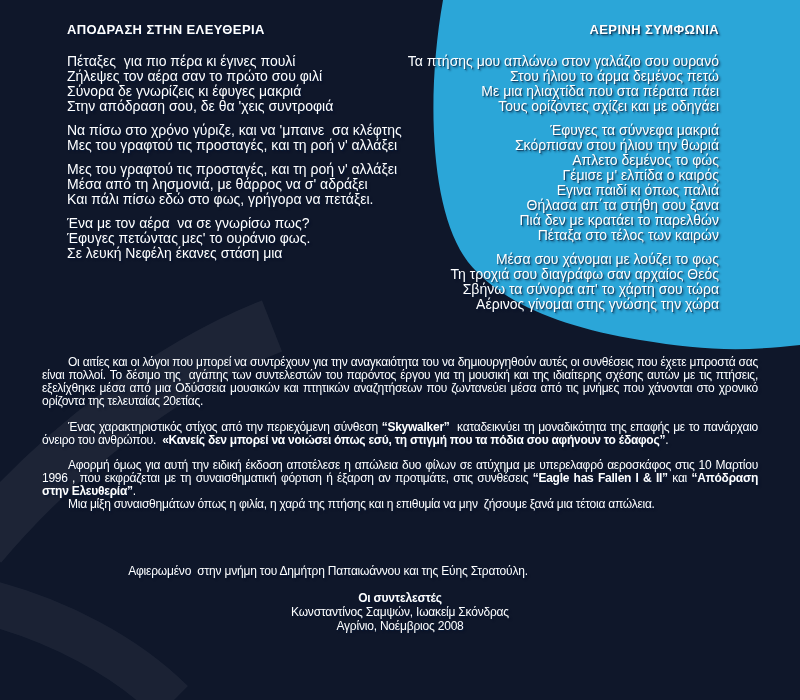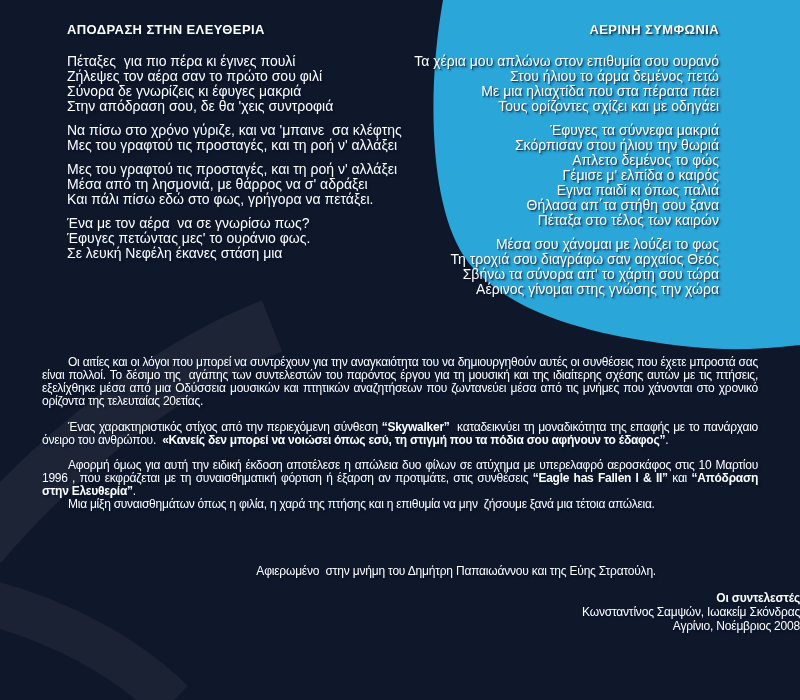--- a/index.html
+++ b/index.html
@@ -24,25 +24,25 @@
   #liner-notes{
     position:absolute;left:42px;top:356px;width:716px;
     font-size:12px;line-height:12.9px;letter-spacing:-0.25px;
     text-align:justify;
   }
   #liner-notes p{margin:0 0 13px 0;text-indent:26px;}
   #liner-notes p.cont{margin:0;}
   .bold{font-weight:bold;}
   #dedication{
     position:absolute;left:0;top:564px;width:656px;
-    text-align:right;font-size:12px;letter-spacing:-0.2px;
+    text-align:center;font-size:12px;letter-spacing:-0.2px;
   }
   #credits{
     position:absolute;left:0;top:592px;width:800px;
-    text-align:right;font-size:12px;line-height:13.8px;letter-spacing:-0.2px;
+    text-align:center;font-size:12px;line-height:13.8px;letter-spacing:-0.2px;
   }
   #credits .credits-heading{font-weight:bold;}
 </style>
 </head>
 <body>
 
 <div id="page">
 
   <svg id="bg-art" width="800" height="700" viewBox="0 0 800 700" aria-hidden="true">
     <path d="M443,0 L800,0 L800,345 C740,352 700,350 640,340 C560,327 500,302 468,262 C430,212 426,96 443,0 Z" fill="#2ba6d8"></path>
@@ -73,32 +73,33 @@
           <div class="line">Έφυγες πετώντας μες' το ουράνιο φως.</div>
           <div class="line">Σε λευκή Νεφέλη έκανες στάση μια</div>
         </div>
       </div>
   </div>
 
   <div id="song-right" class="song txt sh">
     <div class="song-title">ΑΕΡΙΝΗ ΣΥΜΦΩΝΙΑ</div>
     <div class="song-lyrics">
         <div class="stanza">
-          <div class="line">Τα χέρια μου απλώνω στον επιθυμία σου ουρανό</div>
+          <div class="line">Τα πτήσης μου απλώνω στον γαλάζιο σου ουρανό</div>
           <div class="line">Στου ήλιου το άρμα δεμένος πετώ</div>
           <div class="line">Με μια ηλιαχτίδα που στα πέρατα πάει</div>
           <div class="line">Τους ορίζοντες σχίζει και με οδηγάει</div>
         </div>
         <div class="stanza">
           <div class="line">Έφυγες τα σύννεφα μακριά</div>
           <div class="line">Σκόρπισαν στου ήλιου την θωριά</div>
           <div class="line">Απλετο δεμένος το φώς</div>
           <div class="line">Γέμισε μ' ελπίδα ο καιρός</div>
           <div class="line">Εγινα παιδί κι όπως παλιά</div>
           <div class="line">Θήλασα απ΄τα στήθη σου ξανα</div>
+          <div class="line">Πιά δεν με κρατάει το παρελθών</div>
           <div class="line">Πέταξα στο τέλος των καιρών</div>
         </div>
         <div class="stanza">
           <div class="line">Μέσα σου χάνομαι με λούζει το φως</div>
           <div class="line">Τη τροχιά σου διαγράφω σαν αρχαίος Θεός</div>
           <div class="line">Σβήνω τα σύνορα απ' το χάρτη σου τώρα</div>
           <div class="line">Αέρινος γίνομαι στης γνώσης την χώρα</div>
         </div>
       </div>
   </div>

